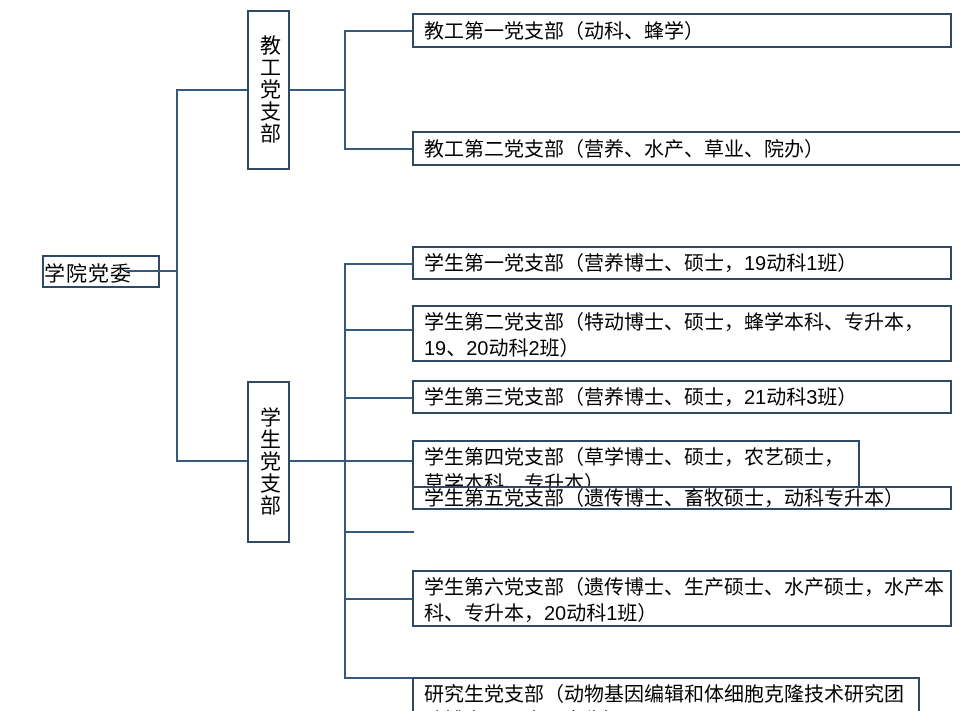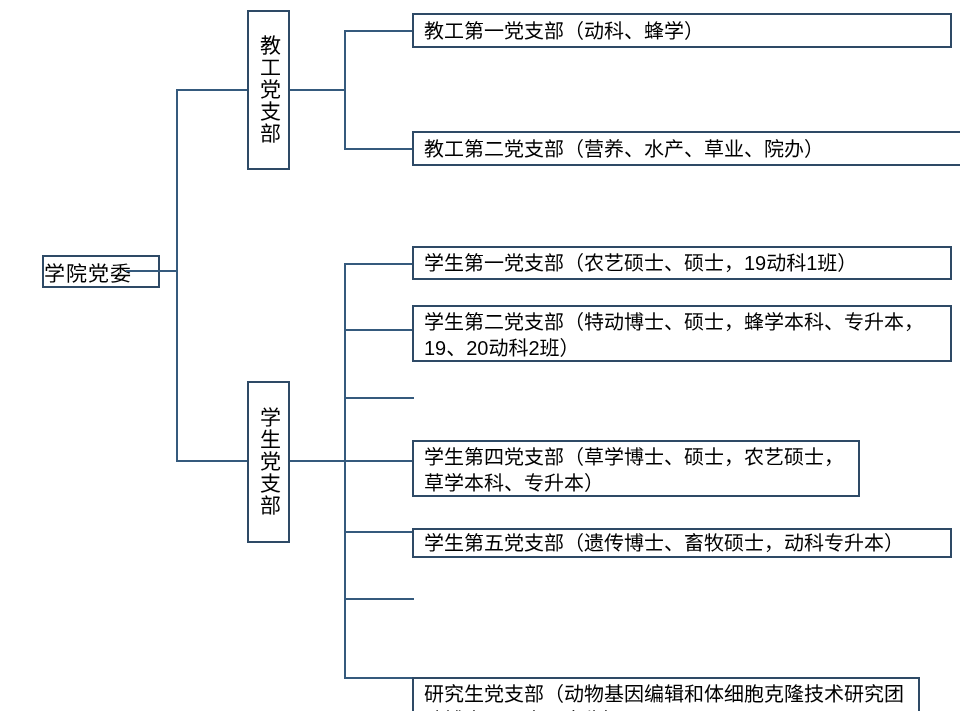--- a/index.html
+++ b/index.html
@@ -111,34 +111,40 @@
 
   <div class="connector h" style="left:344px; top:263px; width:70px;"></div>
   <div class="connector h" style="left:344px; top:329px; width:70px;"></div>
   <div class="connector h" style="left:344px; top:397px; width:70px;"></div>
   <div class="connector h" style="left:344px; top:460px; width:70px;"></div>
   <div class="connector h" style="left:344px; top:531px; width:70px;"></div>
   <div class="connector h" style="left:344px; top:598px; width:70px;"></div>
   <div class="connector h" style="left:344px; top:677px; width:70px;"></div>
 
   <div class="node-box horizontal" style="left:412px; top:246px; width:540px; height:34px;">
-    <span class="node-label">学生第一党支部（农艺硕士、硕士，19动科1班）</span>
+    <span class="node-label">学生第一党支部（营养博士、硕士，19动科1班）</span>
   </div>
 
   <div class="node-box horizontal two-line" style="left:412px; top:305px; width:540px; height:57px;">
     <span class="node-label">学生第二党支部（特动博士、硕士，蜂学本科、专升本，19、20动科2班）</span>
   </div>
 
+  <div class="node-box horizontal" style="left:412px; top:380px; width:540px; height:34px;">
+    <span class="node-label">学生第三党支部（营养博士、硕士，21动科3班）</span>
+  </div>
 
   <div class="node-box horizontal two-line" style="left:412px; top:440px; width:448px; height:57px;">
     <span class="node-label">学生第四党支部（草学博士、硕士，农艺硕士，草学本科、专升本）</span>
   </div>
 
-  <div class="node-box horizontal" style="left:412px; top:528px; width:540px; height:30px;">
+  <div class="node-box horizontal" style="left:412px; top:486px; width:540px; height:24px;">
     <span class="node-label">学生第五党支部（遗传博士、畜牧硕士，动科专升本）</span>
   </div>
 
+  <div class="node-box horizontal two-line" style="left:412px; top:570px; width:540px; height:57px;">
+    <span class="node-label">学生第六党支部（遗传博士、生产硕士、水产硕士，水产本科、专升本，20动科1班）</span>
+  </div>
 
   <div class="node-box horizontal two-line" style="left:412px; top:677px; width:508px; height:57px;">
     <span class="node-label">研究生党支部（动物基因编辑和体细胞克隆技术研究团队博士、硕士研究生）</span>
   </div>
 
 </div>
 
 </body></html>

